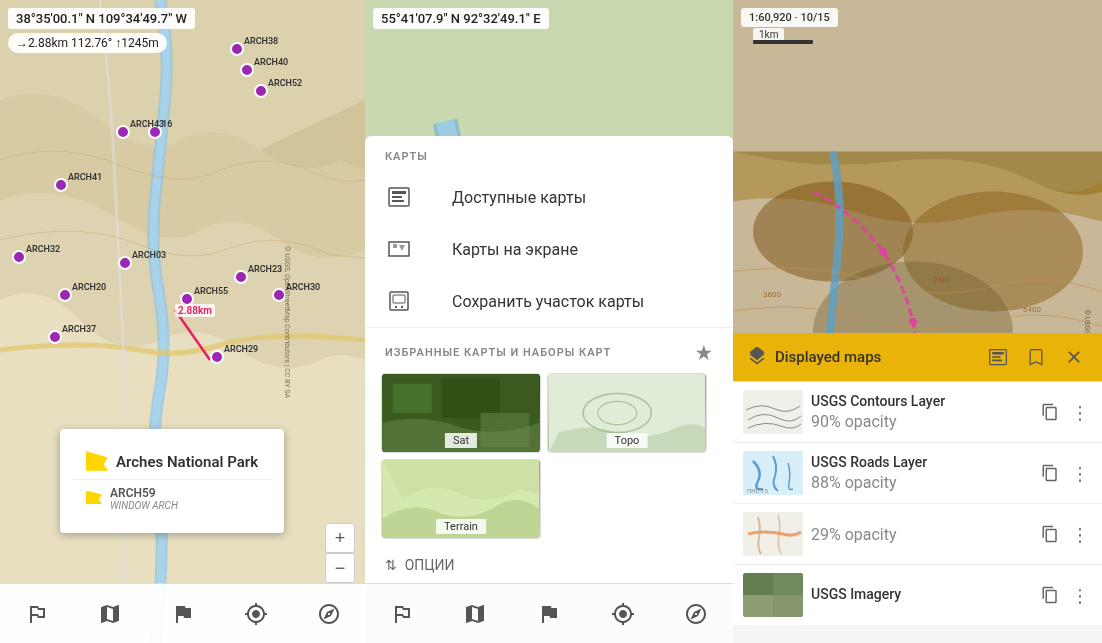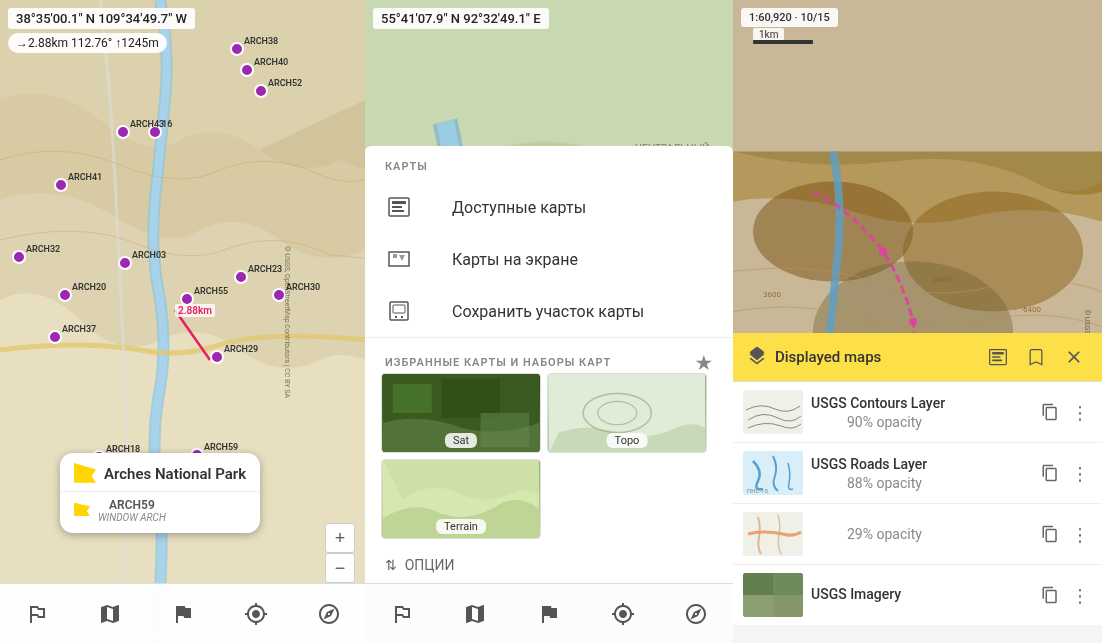--- a/index.html
+++ b/index.html
@@ -98,26 +98,25 @@
       padding: 1px 3px;
       border-radius: 2px;
     }
 
     
     .popup-card {
       position: absolute;
       bottom: 110px;
       left: 60px;
       background: white;
-      border-radius: 13px;
+      border-radius: 4px;
       box-shadow: 0 2px 8px rgba(0,0,0,0.3);
-      padding: 0;
+      padding: 12px;
       z-index: 20;
       min-width: 200px;
-      text-align: center;
     }
 
     .popup-title-row {
       display: flex;
       align-items: center;
       gap: 8px;
       padding: 10px 14px 6px;
       border-bottom: 1px solid #eee;
     }
 
@@ -292,21 +291,21 @@
       height: 1px;
       background: #eee;
       margin: 0 0;
     }
 
     .favorites-section-title {
       font-size: 11px;
       color: #888;
       font-weight: 600;
       letter-spacing: 1px;
-      padding: 14px 20px 0;
+      padding: 14px 20px 10px;
       text-transform: uppercase;
       display: flex;
       align-items: center;
       justify-content: space-between;
     }
 
     .star-btn {
       color: #888;
       font-size: 18px;
       cursor: pointer;
@@ -349,21 +348,21 @@
 
     .map-thumb-label {
       position: absolute;
       bottom: 4px;
       left: 50%;
       transform: translateX(-50%);
       background: rgba(255,255,255,0.85);
       font-size: 11px;
       color: #333;
       padding: 1px 8px;
-      border-radius: 6px;
+      border-radius: 0;
       white-space: nowrap;
       margin-top: 24px;
     }
 
     .options-row {
       display: flex;
       align-items: center;
       gap: 8px;
       padding: 8px 20px 0;
       cursor: pointer;
@@ -424,21 +423,21 @@
       z-index: 20;
       display: flex;
       flex-direction: column;
     }
 
     .layers-header {
       display: flex;
       align-items: center;
       justify-content: space-between;
       padding: 10px 14px;
-      background: #fde047;
+      background: #eab308;
       border-bottom: 1px solid #ddd;
     }
 
     .layers-title-row {
       display: flex;
       align-items: center;
       gap: 8px;
     }
 
     .layers-title {
@@ -513,23 +512,22 @@
       gap: 3px;
     }
 
     .layer-name {
       font-size: 14px;
       font-weight: 500;
       color: #333;
     }
 
     .layer-opacity {
-      font-size: 14px;
+      font-size: 16px;
       color: #888;
-      margin-left: 36px;
     }
 
     .layer-actions {
       display: flex;
       align-items: center;
       gap: 6px;
     }
 
     .layer-copy-btn {
       width: 24px; height: 24px;

